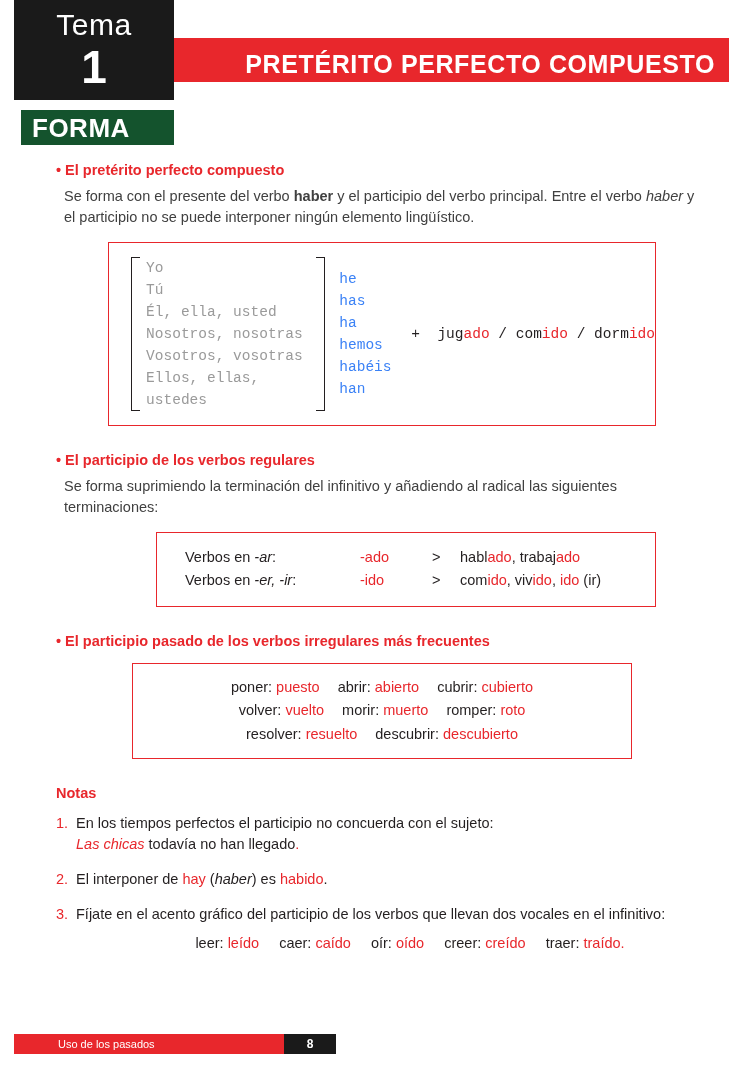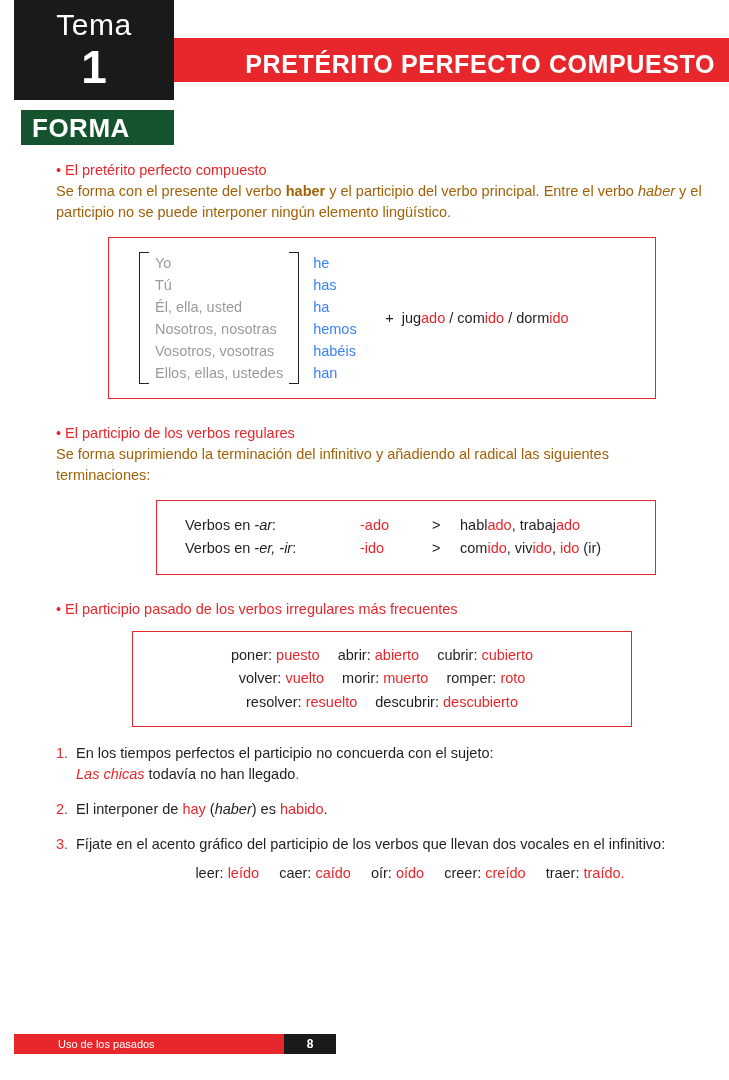--- a/index.html
+++ b/index.html
@@ -78,46 +78,47 @@
   }
 
   
   .content {
     position: absolute;
     top: 162px; left: 56px;
     width: 648px;
   }
   .bullet-head {
     color: #e8272c;
-    font-weight: normal;
+    font-weight: bold;
     font-size: 14.5px;
     margin: 0 0 3px 0;
   }
   .para {
-    color: #a16207;
+    color: #404040;
     font-size: 14.5px;
     line-height: 1.45;
-    margin: 0;
+    margin: 8px;
   }
   .para b { font-weight: bold; }
   .para i { font-style: italic; }
 
   .sec { margin-bottom: 16px; }
 
   
   .box {
     border: 1.6px solid #e8272c;
     margin: 14px auto 0 auto;
     background: #fff;
   }
   .box-conj {
     width: 548px;
-    padding: 14px 0 14px 12px;
+    padding: 14px 0 14px 4px;
     margin-left: 52px;
     position: relative;
+    font-family: Liberation Mono, monospace;
   }
   .conj-wrap {
     display: flex;
     align-items: center;
     padding-left: 18px;
   }
   .bracket {
     position: relative;
     display: flex;
     align-items: stretch;
@@ -326,20 +327,21 @@
           <span>romper:</span> <span class="red">roto</span>
         </div>
         <div class="irreg-line">
           <span>resolver:</span> <span class="red">resuelto</span><span class="sp"></span>
           <span>descubrir:</span> <span class="red">descubierto</span>
         </div>
       </div>
     </div>
 
     <div>
+      <div class="notas-title">Notas</div>
 
       <div class="nota">
         <div class="nota-num">1.</div>
         <div class="nota-body">
           <span>En los tiempos perfectos el participio no concuerda con el sujeto:</span><br>
           <i class="red">Las chicas</i><span> todavía no han llegado</span><span class="red">.</span>
         </div>
       </div>
 
       <div class="nota">

